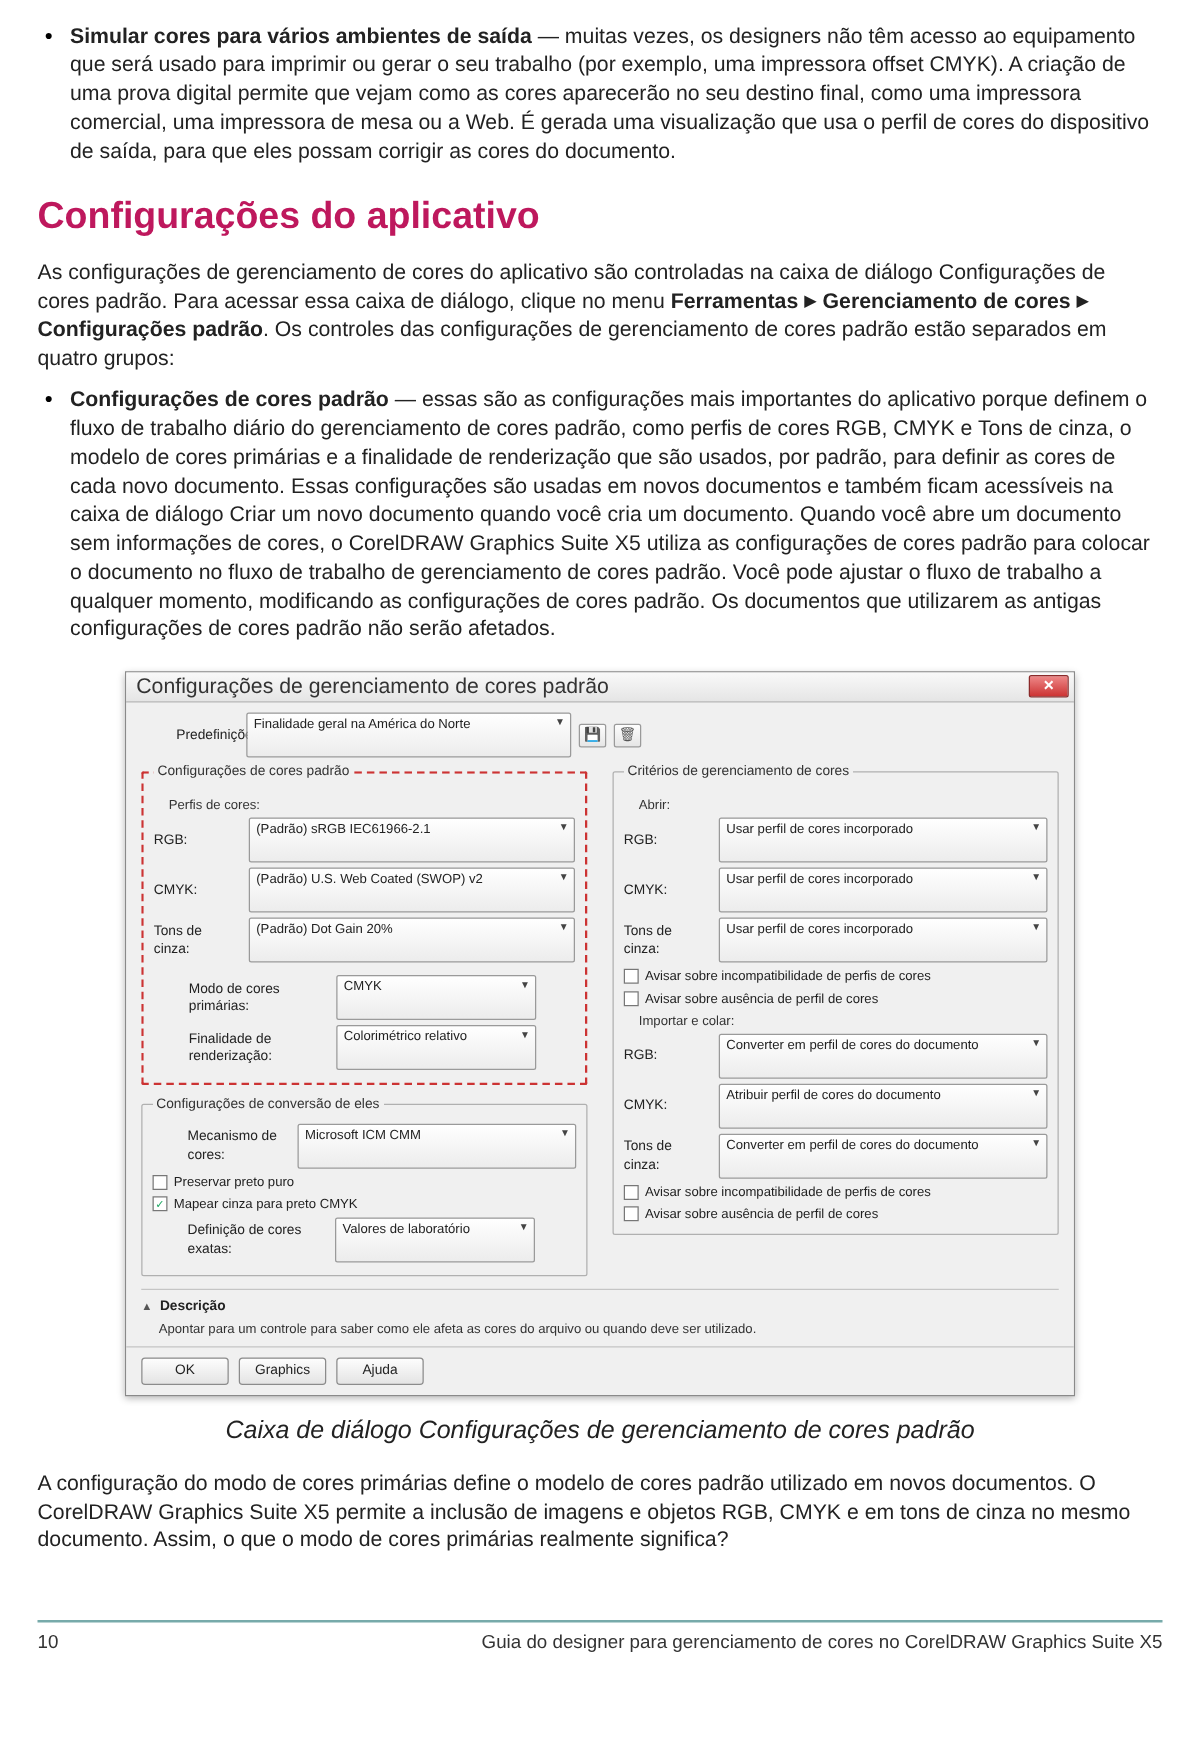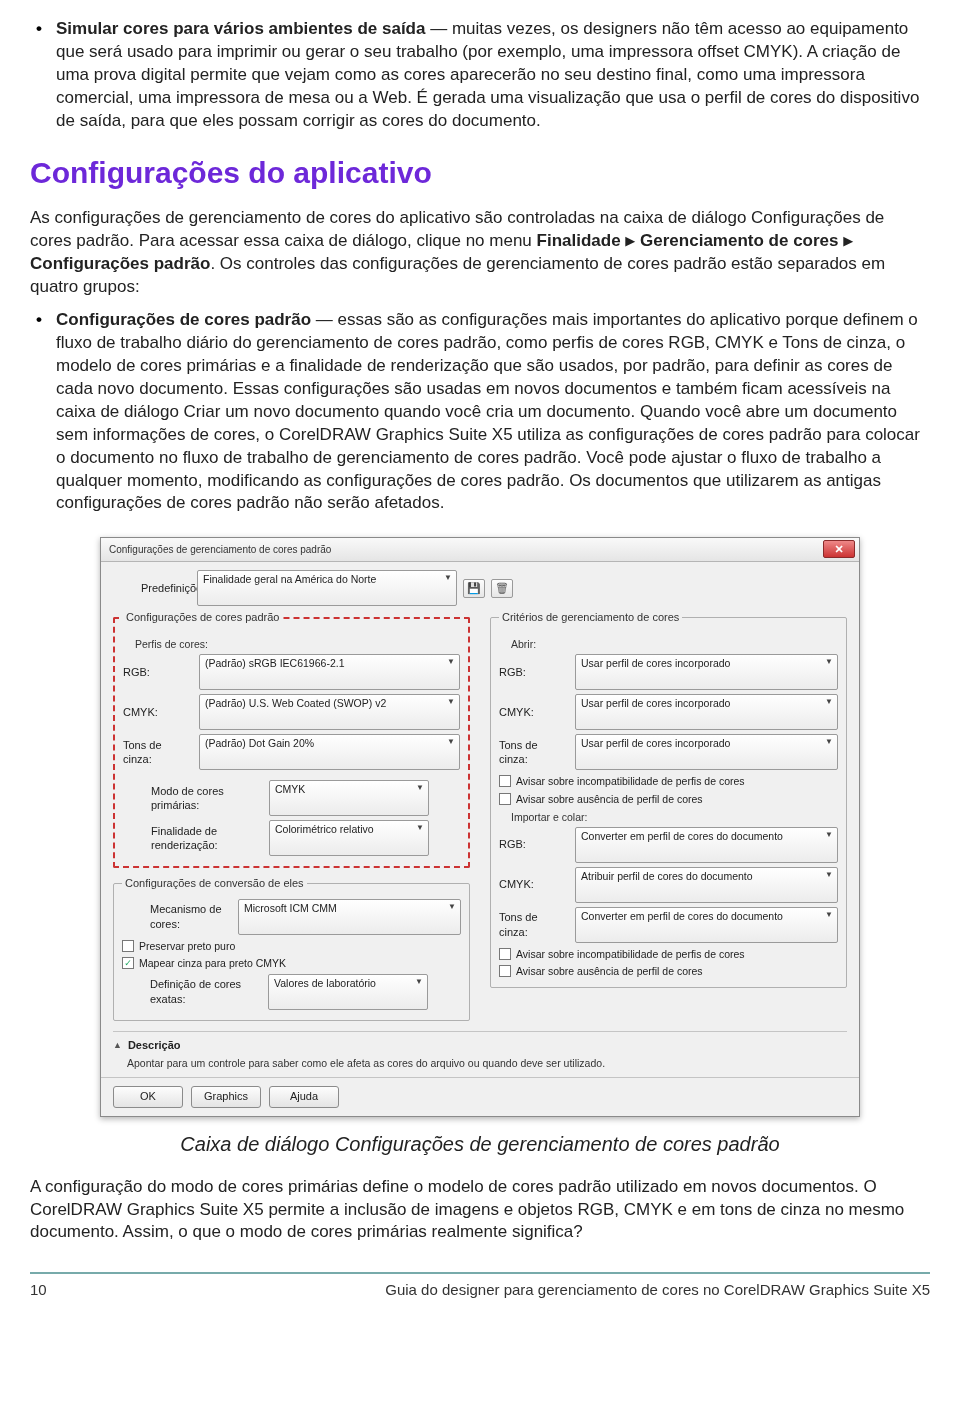--- a/index.html
+++ b/index.html
@@ -11,21 +11,21 @@
     margin: 0 auto;
     font-size: 17px;
     line-height: 1.35;
     padding: 18px 30px 10px 30px;
     position: relative;
   }
   ul.list { list-style: none; margin-left: 6px; }
   ul.list > li { position: relative; padding-left: 20px; margin-bottom: 10px; }
   ul.list > li::before { content: "•"; position: absolute; left: 0; top: 0; font-weight: bold; color:#000; }
   .bold { font-weight: bold; }
-  h2.section-title { font-size: 30px; font-weight: bold; margin: 20px 0 14px 0; color:#6d28d9; }
+  h2.section-title { font-size: 30px; font-weight: bold; margin: 20px 0 14px 0; color:#be185d; }
   .para { margin-bottom: 10px; }
   .arrow { font-size: 13px; vertical-align: 1px; }
 
   
   .dialog-wrap { display: flex; justify-content: center; margin: 22px 0 2px 0; }
   .dialog {
     width: 760px;
     background: #f0f0f0;
     border: 1px solid #8a8a8a;
     box-shadow: 0 2px 6px rgba(0,0,0,0.3);
@@ -34,21 +34,21 @@
   }
   .dialog-title {
     background: linear-gradient(#f9f9f9,#e5e5e5);
     border-bottom: 1px solid #b5b5b5;
     padding: 4px 8px;
     display: flex;
     align-items: center;
     height: 24px;
     position: relative;
   }
-  .dialog-title span { font-size: 10px; color:#333;}
+  .dialog-title span { font-size: 17px; color:#333;}
   .close-btn {
     position: absolute; right: 4px; top: 2px;
     width: 32px; height: 18px;
     background: linear-gradient(#e88, #c33);
     border: 1px solid #8a2a2a;
     border-radius: 2px;
     display: flex; align-items:center; justify-content:center;
     color:#fff; font-size:11px; font-weight:bold;
   }
   .dialog-body { padding: 8px 12px 6px 12px; background: #f0f0f0; }
@@ -108,42 +108,42 @@
     min-width: 70px; height: 22px;
     background: linear-gradient(#fdfdfd,#e4e4e4);
     border: 1px solid #8b8b8b;
     border-radius: 3px;
     font-size: 11px; color:#222;
     display:flex; align-items:center; justify-content:center;
     padding: 0 10px;
   }
   .caption { text-align: center; font-style: italic; font-size: 20px; margin: 14px 0 18px 0; }
   .footer {
-    margin-top: 28px;
+    margin-top: 52px;
     display: flex; justify-content: space-between;
     font-size: 15px; color:#333;
     border-top: 2px solid #7aa; 
     padding-top: 6px;
   }
   .subhdr { font-size:10.5px; color:#333; margin: 4px 0 3px 0; padding-left: 12px;}
 </style>
 </head>
 <body>
 
 <ul class="list">
   <li>
     <span class="bold">Simular cores para vários ambientes de saída</span><span> — muitas vezes, os designers não têm acesso ao equipamento que será usado para imprimir ou gerar o seu trabalho (por exemplo, uma impressora offset CMYK). A criação de uma prova digital permite que vejam como as cores aparecerão no seu destino final, como uma impressora comercial, uma impressora de mesa ou a Web. É gerada uma visualização que usa o perfil de cores do dispositivo de saída, para que eles possam corrigir as cores do documento.</span>
   </li>
 </ul>
 
 <h2 class="section-title">Configurações do aplicativo</h2>
 
 <p class="para">
   <span>As configurações de gerenciamento de cores do aplicativo são controladas na caixa de diálogo Configurações de cores padrão. Para acessar essa caixa de diálogo, clique no menu </span>
-  <span class="bold">Finalidade</span>
+  <span class="bold">Ferramentas</span>
   <span class="arrow">▶</span>
   <span class="bold">Gerenciamento de cores</span>
   <span class="arrow">▶</span>
   <span class="bold">Configurações padrão</span><span>. Os controles das configurações de gerenciamento de cores padrão estão separados em quatro grupos:</span>
 </p>
 
 <ul class="list">
   <li>
     <span class="bold">Configurações de cores padrão</span><span> — essas são as configurações mais importantes do aplicativo porque definem o fluxo de trabalho diário do gerenciamento de cores padrão, como perfis de cores RGB, CMYK e Tons de cinza, o modelo de cores primárias e a finalidade de renderização que são usados, por padrão, para definir as cores de cada novo documento. Essas configurações são usadas em novos documentos e também ficam acessíveis na caixa de diálogo Criar um novo documento quando você cria um documento. Quando você abre um documento sem informações de cores, o CorelDRAW Graphics Suite X5 utiliza as configurações de cores padrão para colocar o documento no fluxo de trabalho de gerenciamento de cores padrão. Você pode ajustar o fluxo de trabalho a qualquer momento, modificando as configurações de cores padrão. Os documentos que utilizarem as antigas configurações de cores padrão não serão afetados.</span>
   </li>

